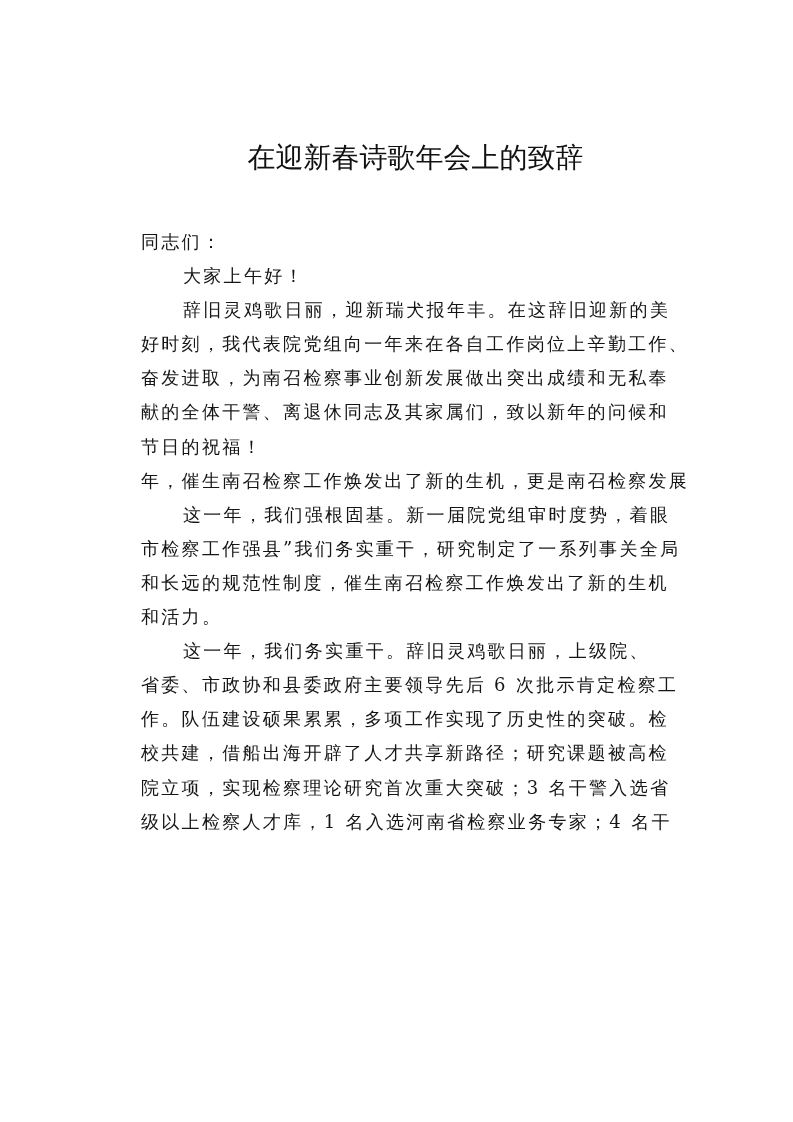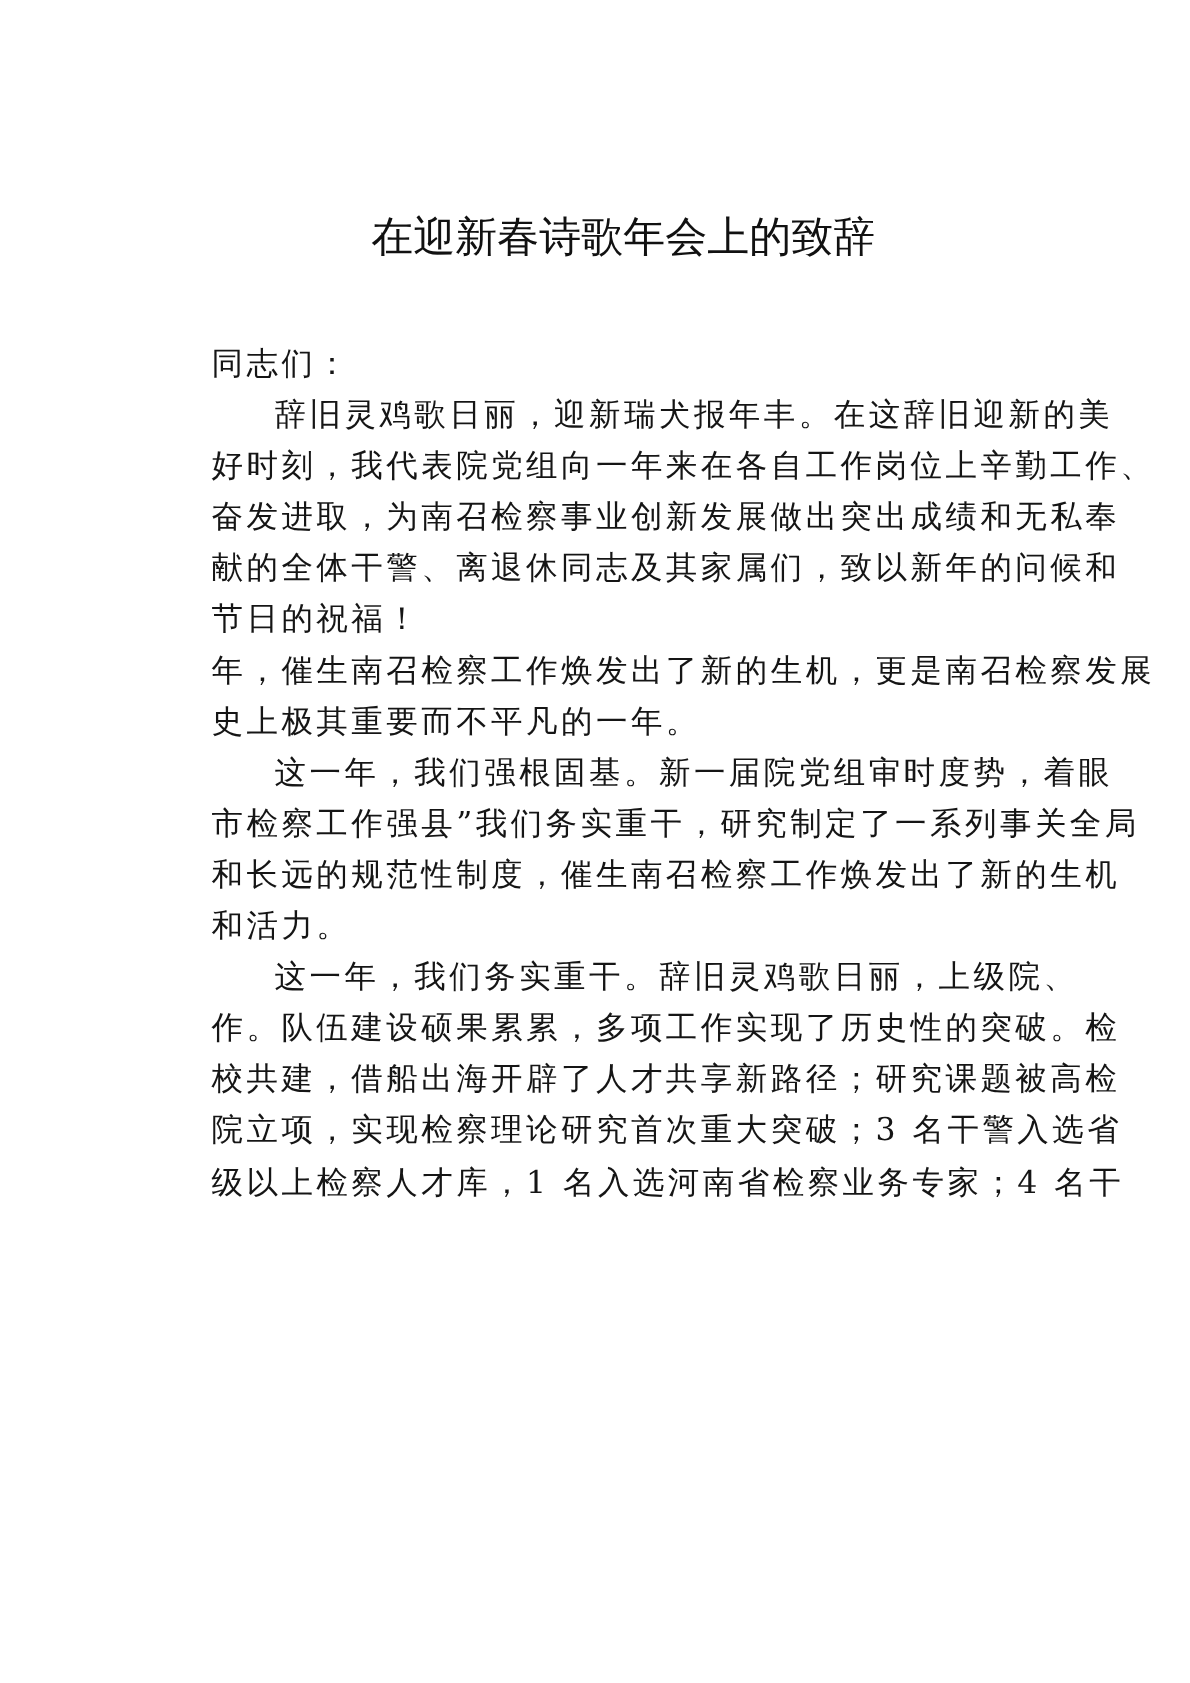--- a/index.html
+++ b/index.html
@@ -36,45 +36,46 @@
     }
     .body {
       position: absolute;
       left: 122px;
       top: 225px;
       width: 560px;
     }
     .line {
       height: 34.1px;
       line-height: 34px;
-      font-size: 21px;
+      font-size: 18px;
       white-space: nowrap;
       letter-spacing: 2.3px;
       color: #151515;
     }
     .indent { padding-left: 42px; }
   </style>
 </head>
 <body>
 
 <div class="page">
   <div class="title">在迎新春诗歌年会上的致辞</div>
 
   <div class="body">
     <div class="line">同志们：</div>
+    <div class="line indent">大家上午好！</div>
     <div class="line indent">辞旧灵鸡歌日丽，迎新瑞犬报年丰。在这辞旧迎新的美</div>
     <div class="line">好时刻，我代表院党组向一年来在各自工作岗位上辛勤工作、</div>
     <div class="line">奋发进取，为南召检察事业创新发展做出突出成绩和无私奉</div>
     <div class="line">献的全体干警、离退休同志及其家属们，致以新年的问候和</div>
     <div class="line">节日的祝福！</div>
     <div class="line">年，催生南召检察工作焕发出了新的生机，更是南召检察发展</div>
-    <div class="line">史上极其重要而不平凡的一年。</div>
     <div class="line indent">这一年，我们强根固基。新一届院党组审时度势，着眼</div>
     <div class="line">市检察工作强县”我们务实重干，研究制定了一系列事关全局</div>
     <div class="line">和长远的规范性制度，催生南召检察工作焕发出了新的生机</div>
     <div class="line">和活力。</div>
     <div class="line indent">这一年，我们务实重干。辞旧灵鸡歌日丽，上级院、</div>
+    <div class="line">省委、市政协和县委政府主要领导先后 6 次批示肯定检察工</div>
     <div class="line">作。队伍建设硕果累累，多项工作实现了历史性的突破。检</div>
     <div class="line">校共建，借船出海开辟了人才共享新路径；研究课题被高检</div>
     <div class="line">院立项，实现检察理论研究首次重大突破；3 名干警入选省</div>
     <div class="line">级以上检察人才库，1 名入选河南省检察业务专家；4 名干</div>
   </div>
 </div>
 
 </body></html>

